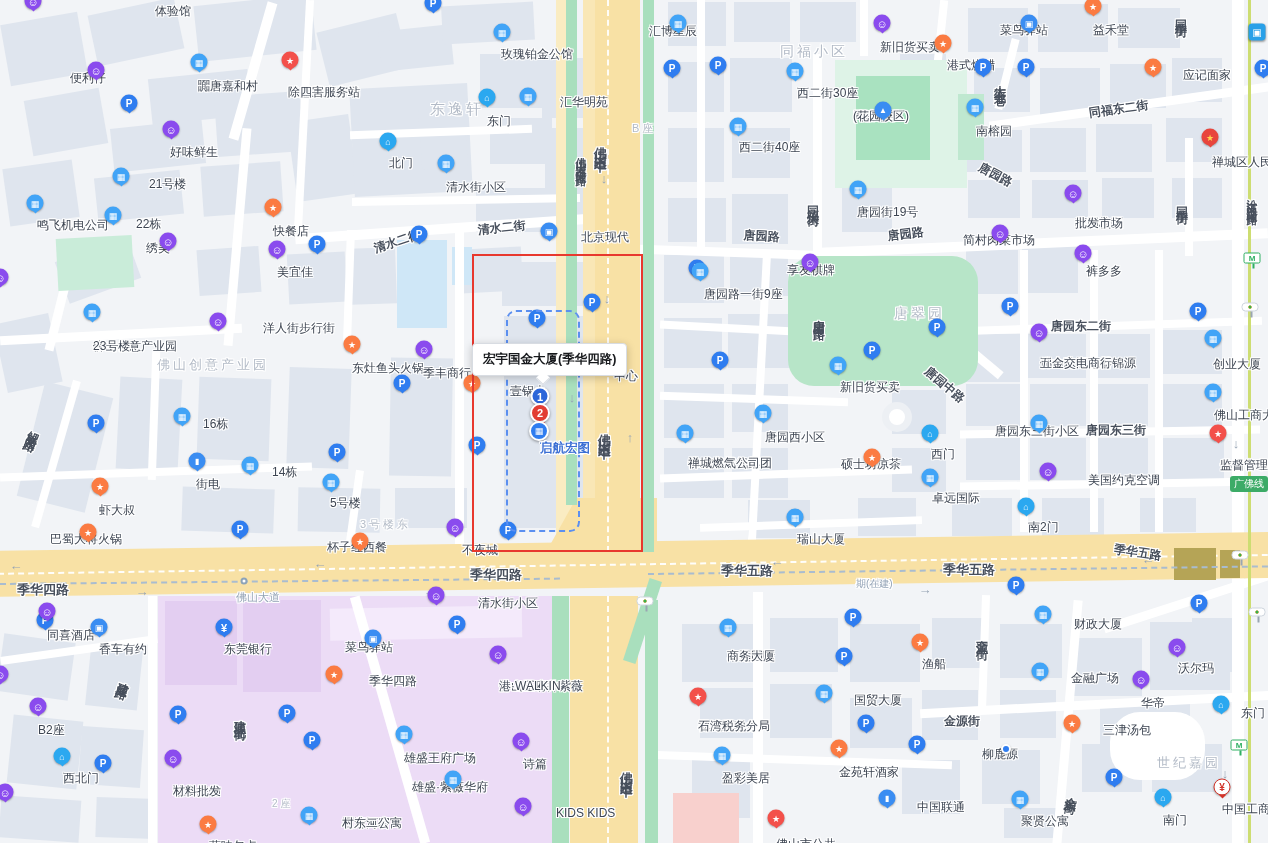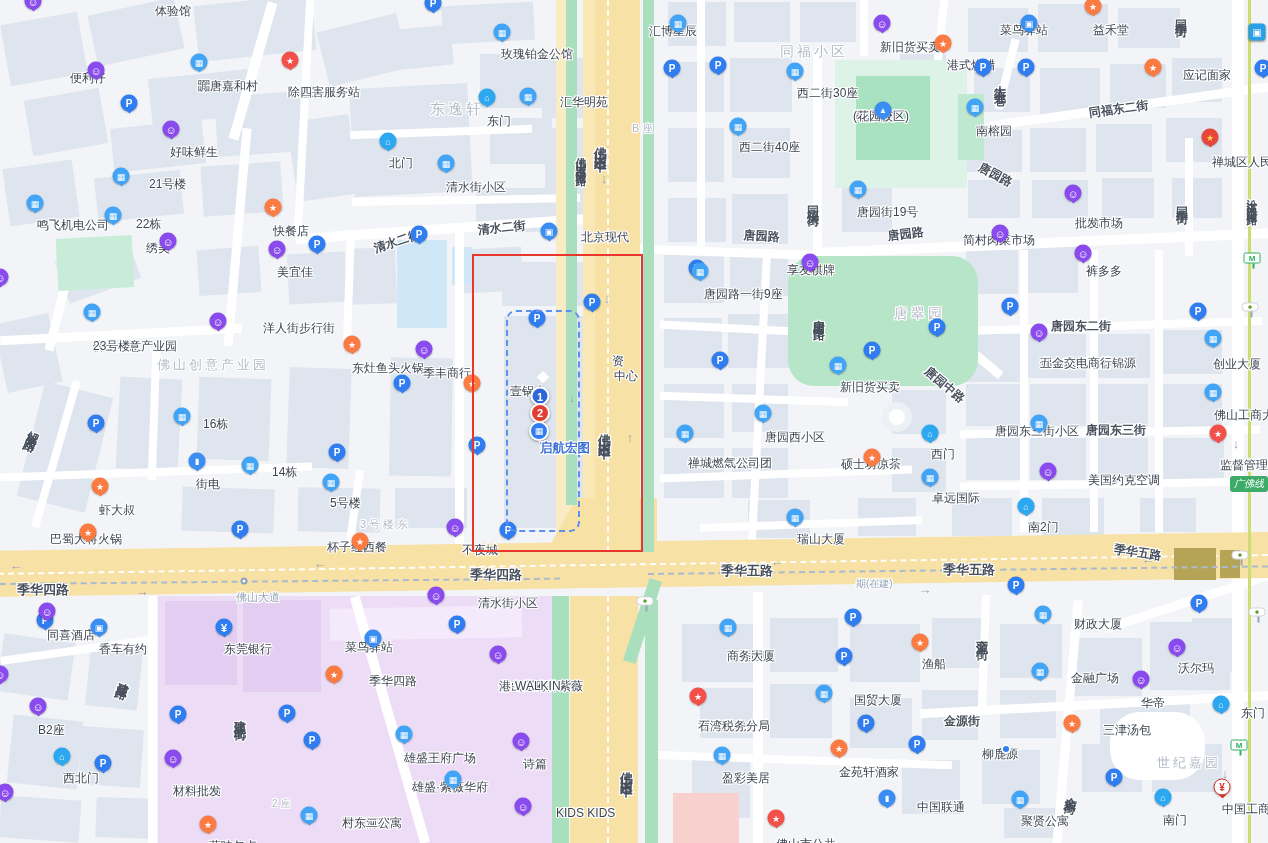--- a/index.html
+++ b/index.html
@@ -71,20 +71,21 @@
   #cap{z-index:12;transform:translate(-50%,0);text-align:center;color:#3b6fd4;font-size:12.5px;font-weight:bold;
       line-height:1.2;white-space:nowrap;
       text-shadow:1px 0 0 #fff,-1px 0 0 #fff,0 1px 0 #fff,0 -1px 0 #fff,1px 1px 0 #fff,-1px -1px 0 #fff;}
 </style>
 </head>
 <body>
 
 <div id="map">
   <div id="sel" style="left: 472px; top: 254px; width: 171px; height: 298px;"></div>
   <div id="plot" style="left: 506px; top: 310px; width: 74px; height: 222px;"></div>
+  <div id="tip" style="left: 472px; top: 343px;">宏宇国金大厦(季华四路)</div>
   <div id="tipcaret" style="left: 538px; top: 373px;"></div>
   <div id="mk1" class="mk" style="left: 540px; top: 396px;">1</div>
   <div id="mk2" class="mk" style="left: 540px; top: 413px;">2</div>
   <div id="mkp" class="mk" style="left: 539px; top: 431px;">▦</div>
   <div id="cap" style="left: 540px; top: 441px;">
     <div>商务大厦</div>
     <div>启航宏图</div>
   </div>
 <div class="bld" style="left: 5px; top: 18px; width: 78px; height: 62px; transform: rotate(-10deg);"></div>
     <div class="bld" style="left: 92px; top: 6px; width: 88px; height: 52px; transform: rotate(-12deg);"></div>
@@ -872,14 +873,14 @@
     </div>
     <div class="traffic" style="left: 1250px; top: 307px;">
       <i style="background: rgb(227, 64, 47);"></i>
       <i style="background: rgb(245, 182, 13);"></i>
       <i style="background: rgb(55, 178, 74);"></i>
     </div>
     <div class="stdot" style="left: 244px; top: 581px;"></div>
     <div class="mentr" style="left: 1252px; top: 258px;">M</div>
     <div class="mentr" style="left: 1239px; top: 745px;">M</div>
     <div class="ic u" style="left: 1257px; top: 32px;">▣</div>
-    <div class="badge" style="left: 1249px; top: 484px; font-style: italic;">广佛线</div>
+    <div class="badge" style="left: 1249px; top: 484px;">广佛线</div>
   </div>
 
 </body></html>

